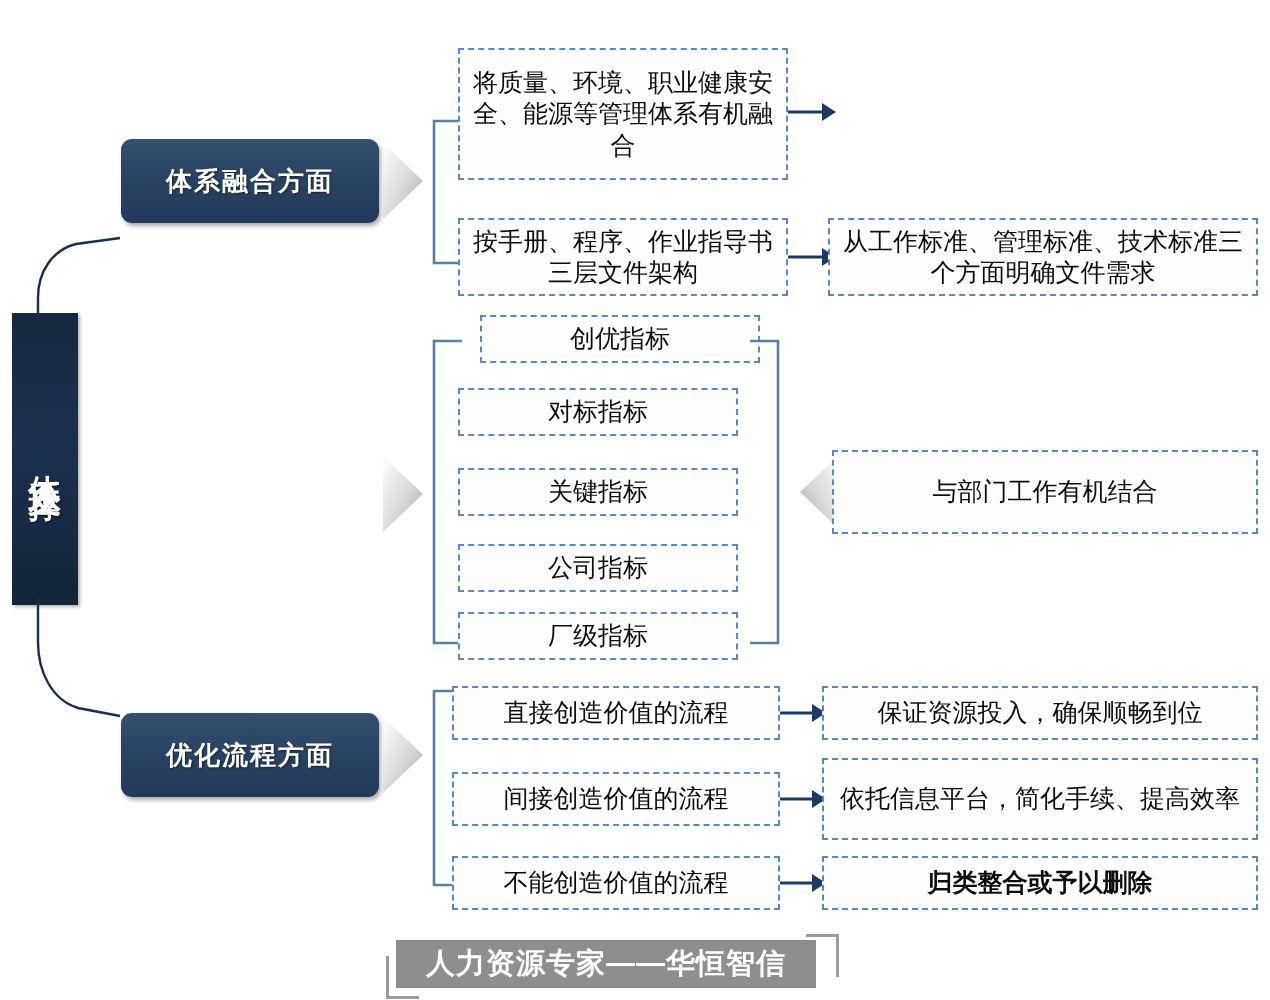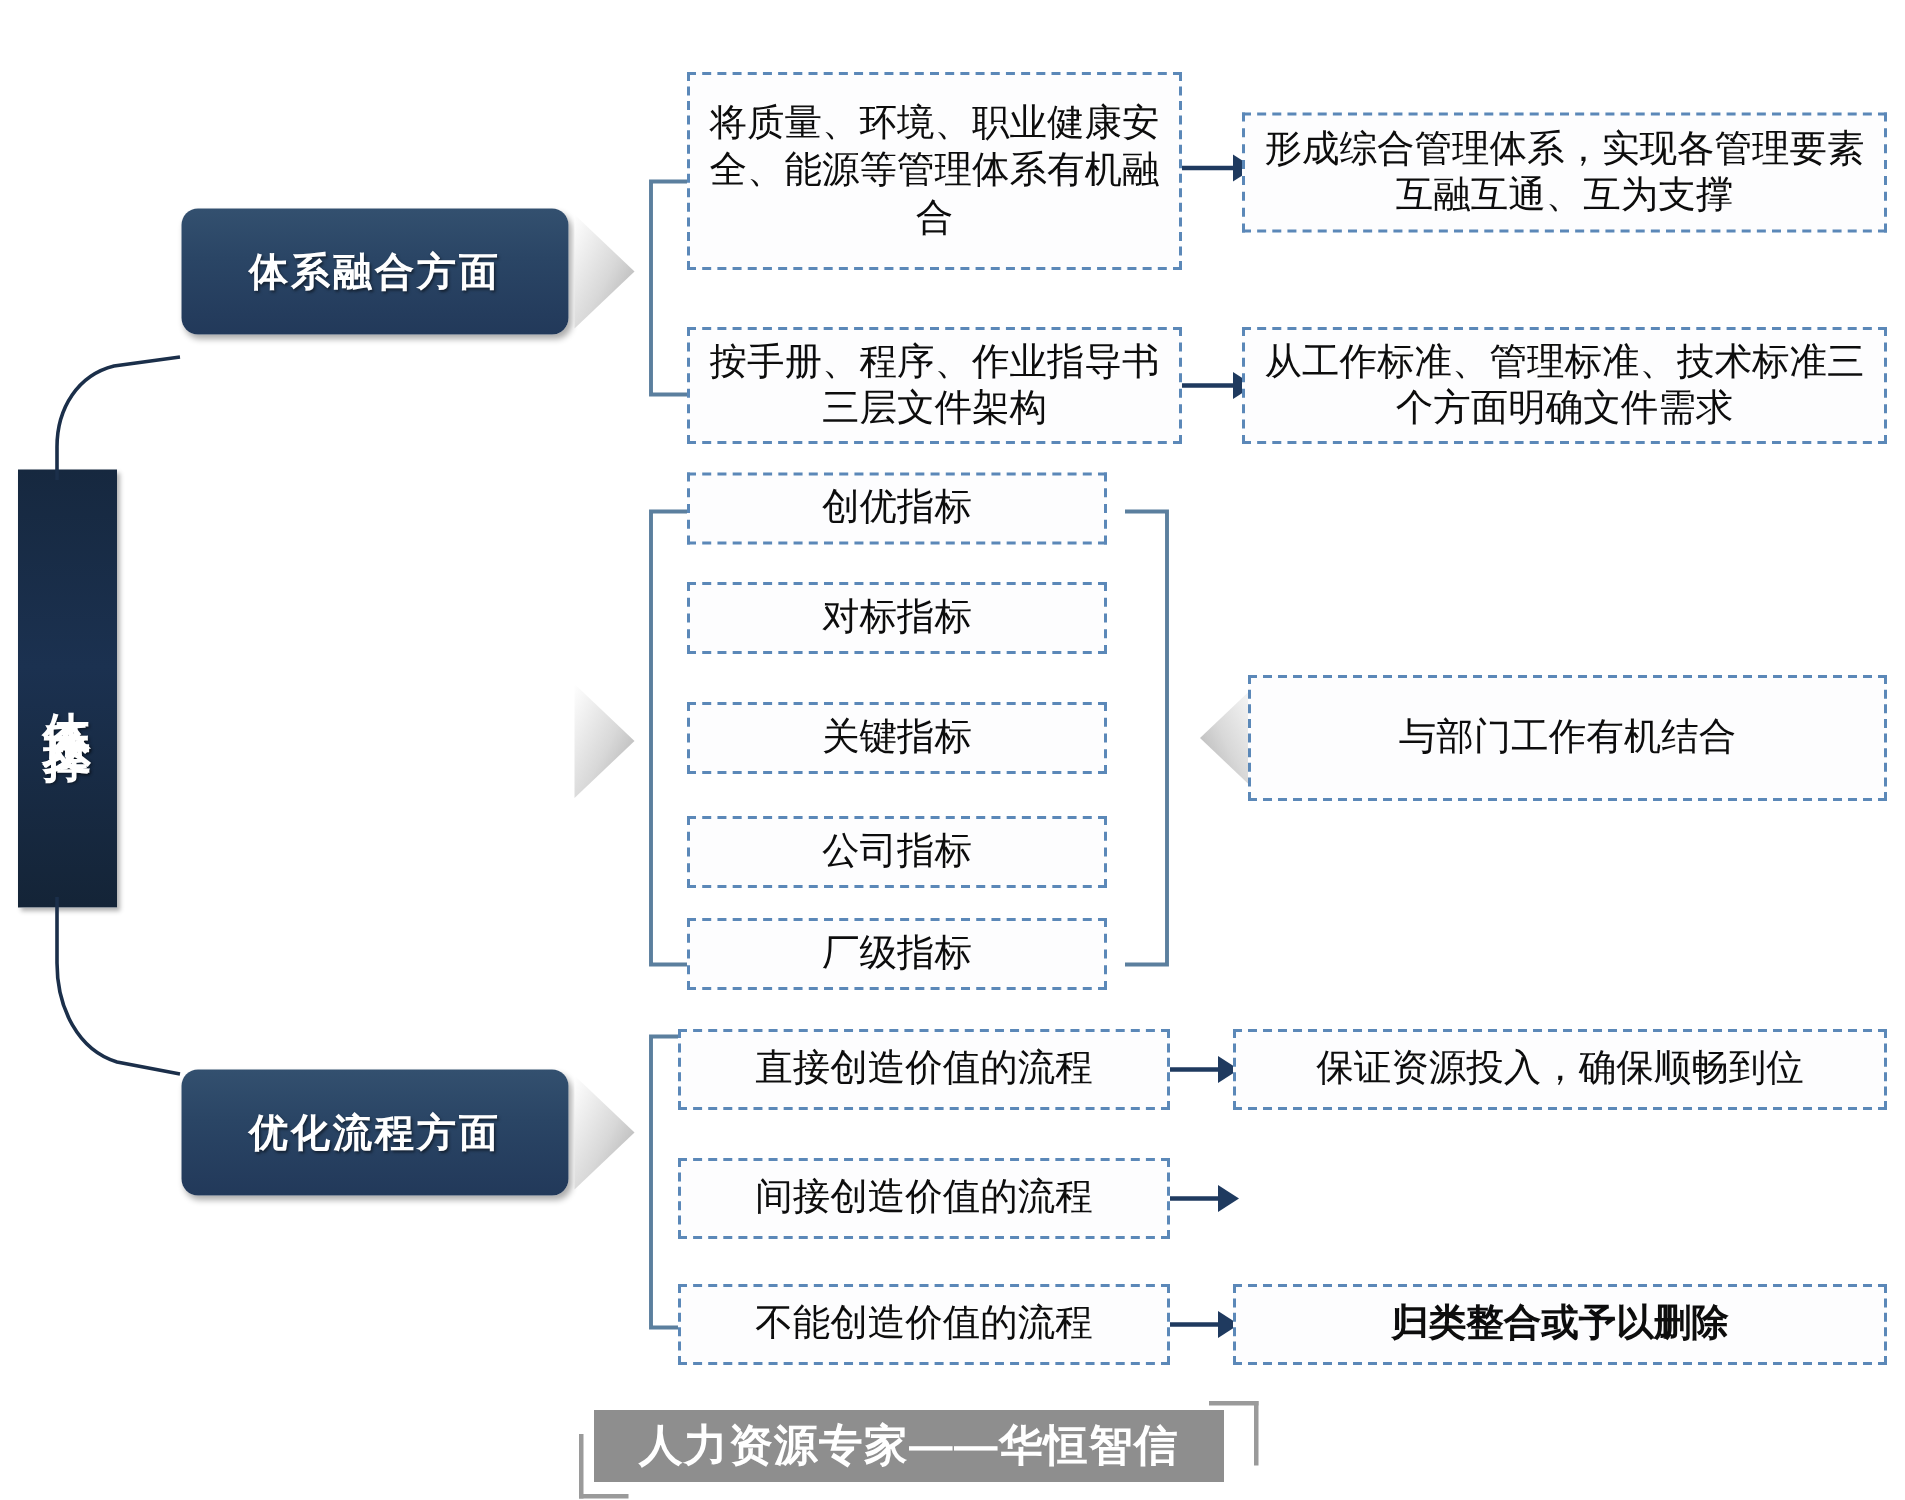--- a/index.html
+++ b/index.html
@@ -122,21 +122,20 @@
     </svg>
   </div>
 
   <div class="dbox" style="left:458px;top:48px;width:330px;height:132px;">将质量、环境、职业健康安全、能源等管理体系有机融合</div>
   <div class="arrow" style="left:788px;top:98px;width:48px;height:28px;">
     <svg width="48" height="28" viewBox="0 0 48 28">
       <line x1="0" y1="14" x2="36" y2="14" stroke="#1f3a5f" stroke-width="3"></line>
       <path d="M34,5 L48,14 L34,23 Z" fill="#1f3a5f"></path>
     </svg>
   </div>
-  <div class="dbox" style="left:828px;top:75px;width:430px;height:80px;">形成综合管理体系，实现各管理要素互融互通、互为支撑</div>
 
   <div class="dbox" style="left:458px;top:218px;width:330px;height:78px;">按手册、程序、作业指导书三层文件架构</div>
   <div class="arrow" style="left:788px;top:243px;width:48px;height:28px;">
     <svg width="48" height="28" viewBox="0 0 48 28">
       <line x1="0" y1="14" x2="36" y2="14" stroke="#1f3a5f" stroke-width="3"></line>
       <path d="M34,5 L48,14 L34,23 Z" fill="#1f3a5f"></path>
     </svg>
   </div>
   <div class="dbox" style="left:828px;top:218px;width:430px;height:78px;">从工作标准、管理标准、技术标准三个方面明确文件需求</div>
 
@@ -152,21 +151,21 @@
       <path d="M2,2 L42,40 L2,78 Z" fill="url(#gchev2)"></path>
     </svg>
   </div>
 
   <div class="bracket" style="left:424px;top:338px;width:40px;height:308px;">
     <svg width="40" height="308" viewBox="0 0 40 308">
       <path d="M38,3 L10,3 L10,305 L38,305" fill="none" stroke="#5b7f9e" stroke-width="2.6"></path>
     </svg>
   </div>
 
-  <div class="dbox small" style="left:458px;top:315px;width:280px;height:48px;">创优指标</div>
+  <div class="dbox small" style="left:480px;top:315px;width:280px;height:48px;">创优指标</div>
   <div class="dbox small" style="left:458px;top:388px;width:280px;height:48px;">对标指标</div>
   <div class="dbox small" style="left:458px;top:468px;width:280px;height:48px;">关键指标</div>
   <div class="dbox small" style="left:458px;top:544px;width:280px;height:48px;">公司指标</div>
   <div class="dbox small" style="left:458px;top:612px;width:280px;height:48px;">厂级指标</div>
 
   <div class="bracket" style="left:748px;top:338px;width:40px;height:308px;">
     <svg width="40" height="308" viewBox="0 0 40 308">
       <path d="M2,3 L30,3 L30,305 L2,305" fill="none" stroke="#5b7f9e" stroke-width="2.6"></path>
     </svg>
   </div>
@@ -215,20 +214,21 @@
   </div>
   <div class="dbox" style="left:822px;top:686px;width:436px;height:54px;">保证资源投入，确保顺畅到位</div>
 
   <div class="dbox" style="left:452px;top:772px;width:328px;height:54px;">间接创造价值的流程</div>
   <div class="arrow" style="left:780px;top:785px;width:46px;height:28px;">
     <svg width="46" height="28" viewBox="0 0 46 28">
       <line x1="0" y1="14" x2="34" y2="14" stroke="#1f3a5f" stroke-width="3"></line>
       <path d="M32,5 L46,14 L32,23 Z" fill="#1f3a5f"></path>
     </svg>
   </div>
+  <div class="dbox" style="left:822px;top:758px;width:436px;height:82px;">依托信息平台，简化手续、提高效率</div>
 
   <div class="dbox" style="left:452px;top:856px;width:328px;height:54px;">不能创造价值的流程</div>
   <div class="arrow" style="left:780px;top:869px;width:46px;height:28px;">
     <svg width="46" height="28" viewBox="0 0 46 28">
       <line x1="0" y1="14" x2="34" y2="14" stroke="#1f3a5f" stroke-width="3"></line>
       <path d="M32,5 L46,14 L32,23 Z" fill="#1f3a5f"></path>
     </svg>
   </div>
   <div class="dbox" style="left:822px;top:856px;width:436px;height:54px;font-weight:bold;">归类整合或予以删除</div>
 

